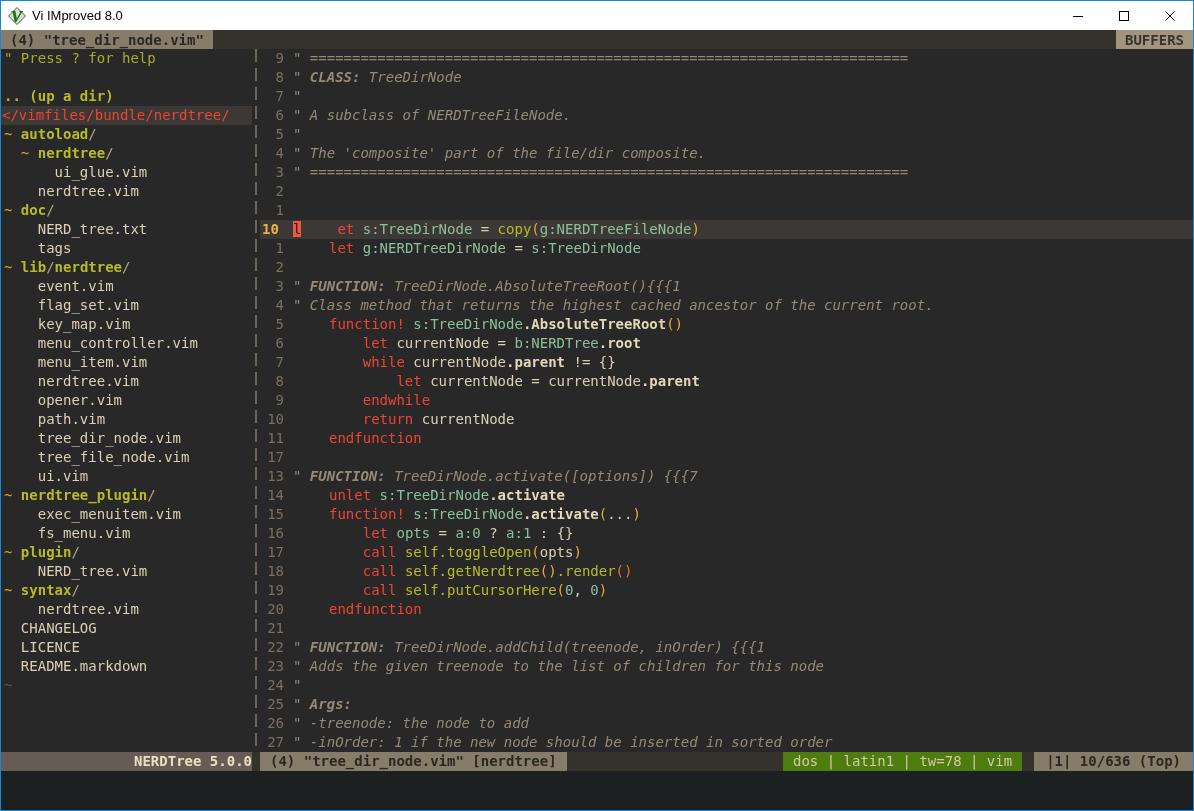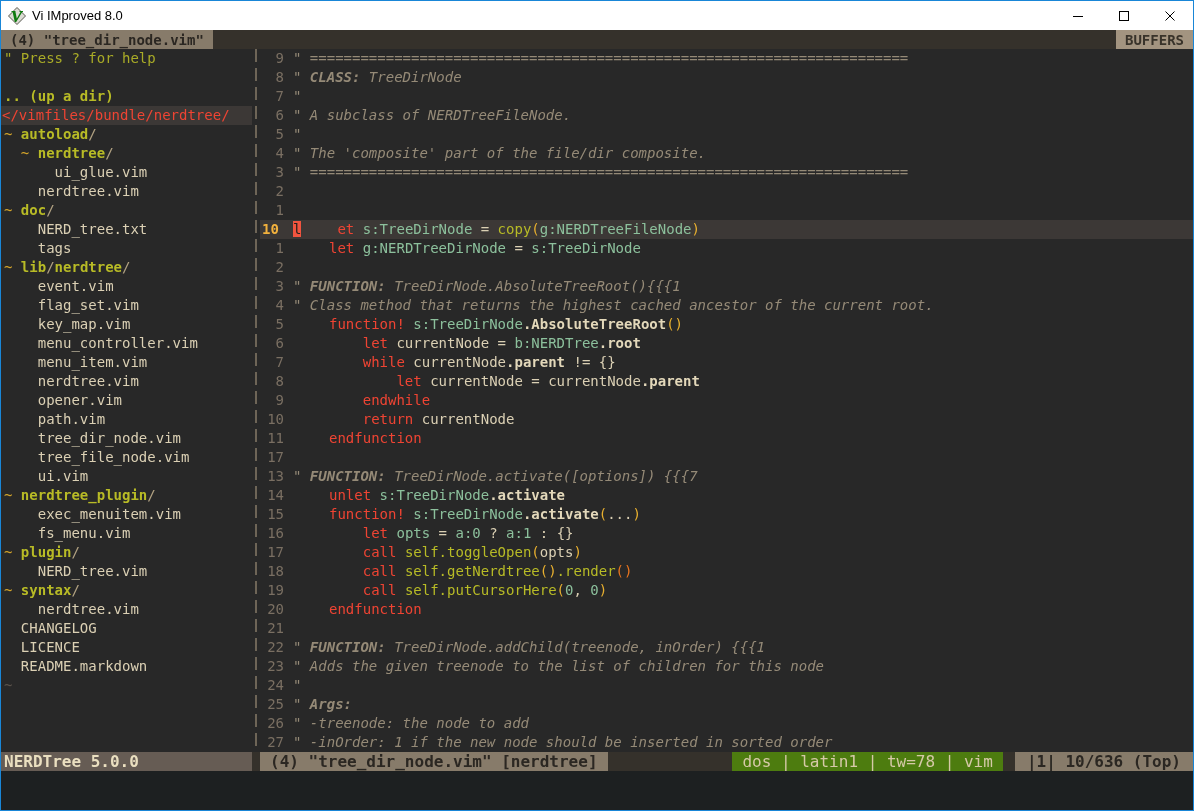--- a/index.html
+++ b/index.html
@@ -58,21 +58,21 @@
   .nt-help { color:#a9ab27; }
   .nt-up   { color:#b8bb26; font-weight:bold;margin-top:16px; }
   .nt-root { color:#ef4433; }
   .nt-arrow{ color:#d2a32a; }
   .nt-dir  { color:#b8bb26; font-weight:bold; }
   .nt-slash{ color:#b3a383; }
   .nt-file { color:#dbd0b4; }
   .nt-nontext { color:#5a524a; }
 
   
-  .statusline { height:19px; flex:0 0 auto; display:flex; font-size:16px; line-height:19px; }
+  .statusline { height:19px; flex:0 0 auto; display:flex; font-size:14px; line-height:19px;text-align:right; }
   .st-nerdtree { width:251px; flex:0 0 auto; background:#665c54; color:#eadfc0;
                  font-weight:bold; padding-left:3px; white-space:pre; }
   .st-notch { width:8px; flex:0 0 auto; background:#35312b; }
   .st-file { background:#877b6a; color:#2b2722; font-weight:bold; padding:0 10px; white-space:pre; }
   .st-fill { flex:1; background:#35312b; }
   .st-opts { background:#4d7c0f; color:#d6c9a8; padding:0 10px; white-space:pre; }
   .st-gap  { width:12px; flex:0 0 auto; background:#35312b; }
   .st-pos  { background:#877b6a; color:#2b2722; font-weight:bold; padding:0 12px; white-space:pre; }
 
   

